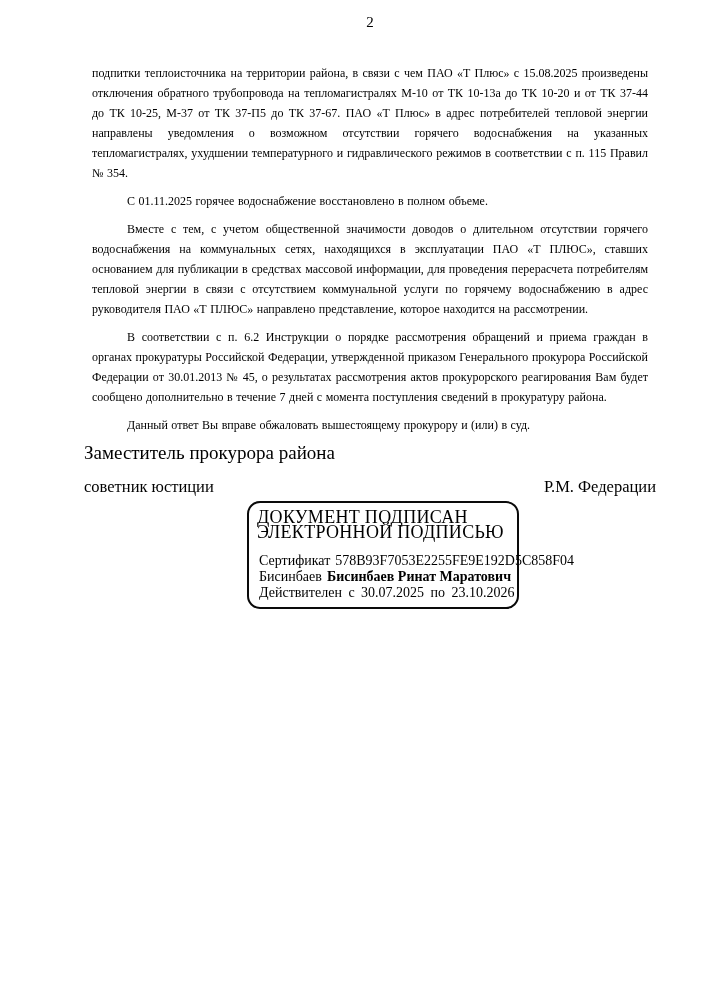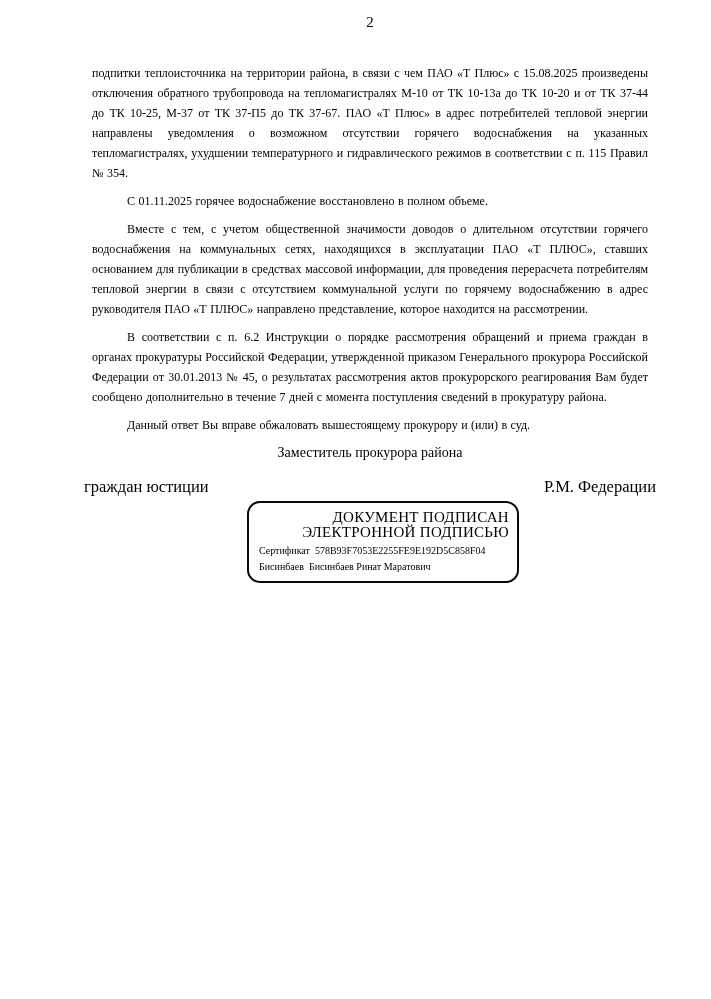--- a/index.html
+++ b/index.html
@@ -33,59 +33,58 @@
     font-size: 12px;
     line-height: 20px;
     text-align: justify;
     word-spacing: 0.5px;
   }
   .para.indent {
     text-indent: 35px;
   }
   .post-line1 {
     margin-top: 0;
-    font-size: 14px;
+    font-size: 19px;
     line-height: 20px;
-    text-align: center;
   }
   .signature-row {
     margin-top: 14px;
     display: flex;
     justify-content: space-between;
     font-size: 16.5px;
     line-height: 20px;
   }
   .stamp {
     margin-top: 4px;
     margin-left: 163px;
     width: 272px;
     box-sizing: border-box;
     border: 2.5px solid #0a0a0a;
     border-radius: 13px;
     padding: 7px 8px 6px 8px;
     background: #ffffff;
   }
   .stamp-title {
-    text-align: right;
-    font-size: 15px;
+    text-align: left;
+    font-size: 18px;
     line-height: 15px;
     letter-spacing: 0.3px;
-    margin-bottom: 3px;
+    margin-bottom: 13px;
   }
   .stamp-line {
-    font-size: 10px;
+    font-size: 14px;
     line-height: 16px;
     padding-left: 2px;
     white-space: nowrap;
   }
   .stamp-line .label {
     margin-right: 5px;
   }
   .stamp-owner-name {
-    font-weight: normal;
+    font-weight: bold;
     text-align: right;
   }
   .stamp-validity {
     word-spacing: 3px;
   }
 </style>
 </head>
 <body>
 
 <div class="page">
@@ -96,30 +95,31 @@
     <p class="para">подпитки теплоисточника на территории района, в связи с чем ПАО «Т Плюс» с 15.08.2025 произведены отключения обратного трубопровода на тепломагистралях М-10 от ТК 10-13а до ТК 10-20 и от ТК 37-44 до ТК 10-25, М-37 от ТК 37-П5 до ТК 37-67. ПАО «Т Плюс» в адрес потребителей тепловой энергии направлены уведомления о возможном отсутствии горячего водоснабжения на указанных тепломагистралях, ухудшении температурного и гидравлического режимов в соответствии с п. 115 Правил № 354.</p>
     <p class="para indent">С 01.11.2025 горячее водоснабжение восстановлено в полном объеме.</p>
     <p class="para indent">Вместе с тем, с учетом общественной значимости доводов о длительном отсутствии горячего водоснабжения на коммунальных сетях, находящихся в эксплуатации ПАО «Т ПЛЮС», ставших основанием для публикации в средствах массовой информации, для проведения перерасчета потребителям тепловой энергии в связи с отсутствием коммунальной услуги по горячему водоснабжению в адрес руководителя ПАО «Т ПЛЮС» направлено представление, которое находится на рассмотрении.</p>
     <p class="para indent">В соответствии с п. 6.2 Инструкции о порядке рассмотрения обращений и приема граждан в органах прокуратуры Российской Федерации, утвержденной приказом Генерального прокурора Российской Федерации от 30.01.2013 № 45, о результатах рассмотрения актов прокурорского реагирования Вам будет сообщено дополнительно в течение 7 дней с момента поступления сведений в прокуратуру района.</p>
     <p class="para indent">Данный ответ Вы вправе обжаловать вышестоящему прокурору и (или) в суд.</p>
   </div>
 
   <div class="post-line1">Заместитель прокурора района</div>
 
   <div class="signature-row">
-    <span>граждан юстиции</span>
+    <span>советник юстиции</span>
     <span>Р.М. Федерации</span>
   </div>
 
   <div class="stamp">
     <div class="stamp-title">
       <div>ДОКУМЕНТ ПОДПИСАН</div>
       <div>ЭЛЕКТРОННОЙ ПОДПИСЬЮ</div>
     </div>
     <div class="stamp-line">
       <span class="label">Сертификат</span><span>578B93F7053E2255FE9E192D5C858F04</span>
     </div>
     <div class="stamp-line">
       <span class="label">Бисинбаев</span><span class="stamp-owner-name">Бисинбаев Ринат Маратович</span>
     </div>
+    <div class="stamp-line stamp-validity">Действителен с 30.07.2025 по 23.10.2026</div>
   </div>
 
 </div>
 
 </body></html>

